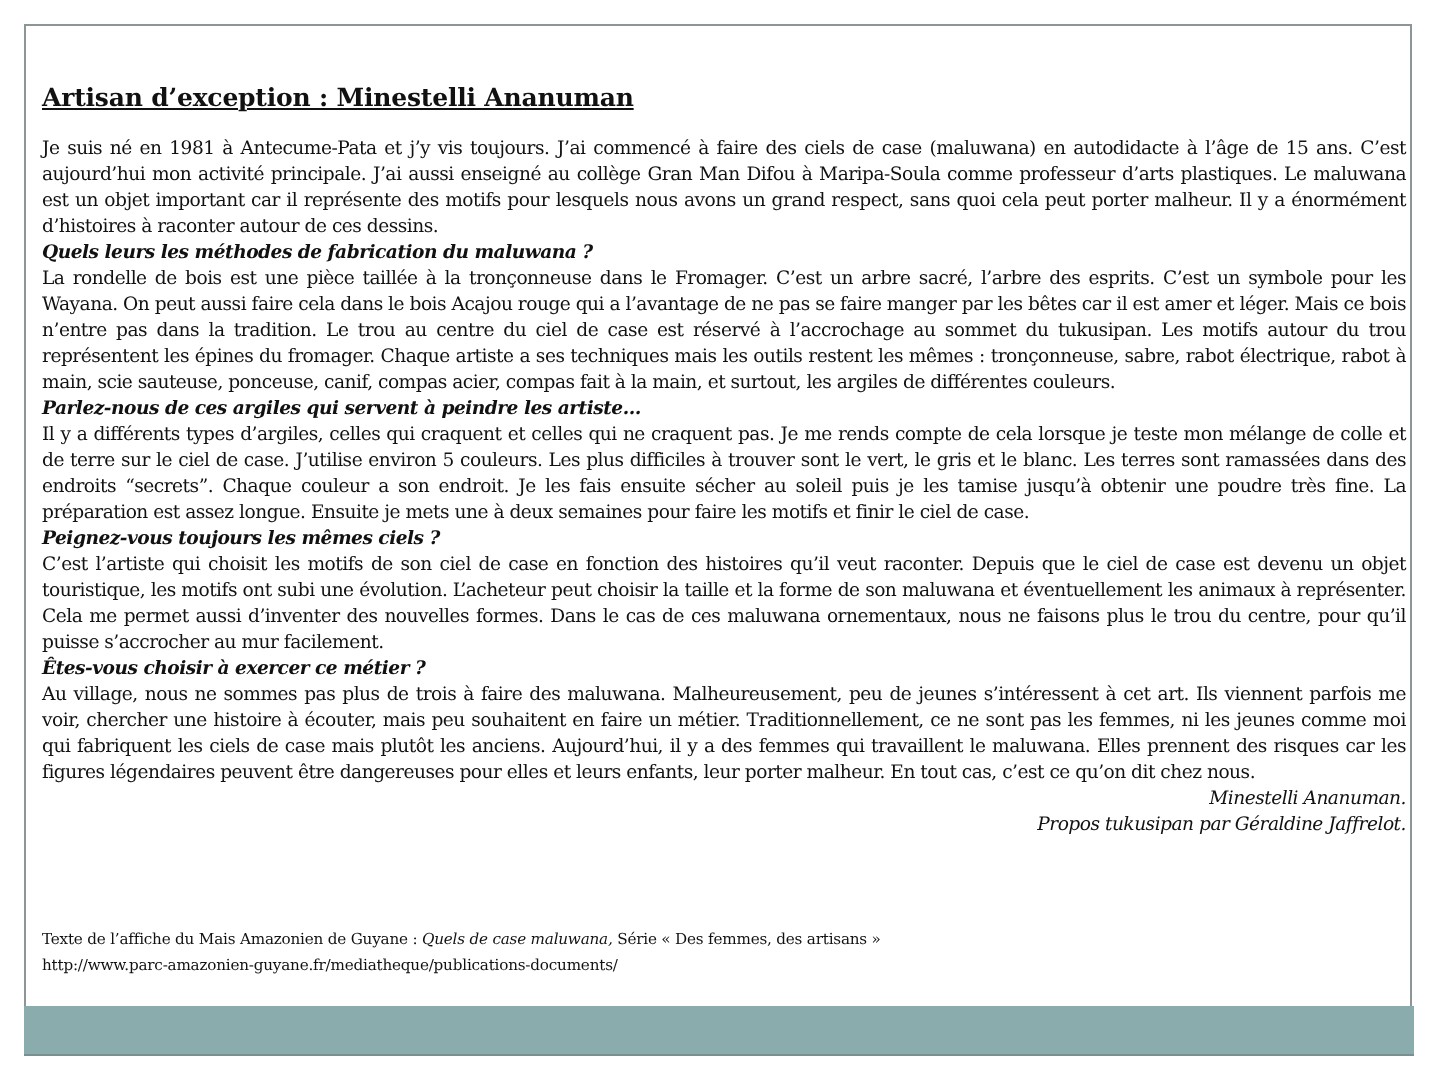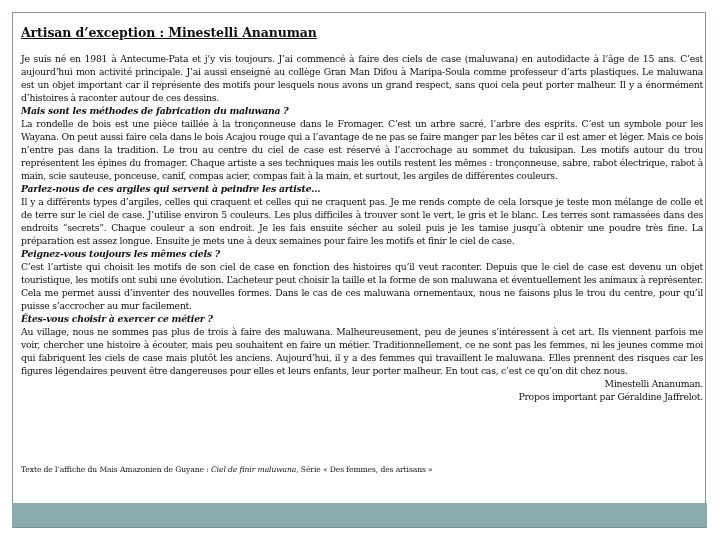--- a/index.html
+++ b/index.html
@@ -11,56 +11,57 @@
   .bottom-bar {
     position: absolute; left: 12px; top: 503px; width: 695px; height: 24px;
     background: #8aacac; border-bottom: 1px solid #7a8f90;
   }
   .content {
     position: absolute; left: 21px; top: 25px; width: 682px;
     font-family: "DejaVu Serif", "Liberation Serif", serif; color: #111;
   }
   .title {
     font-size: 12.5px; font-weight: bold; text-decoration: underline;
-    margin: 0 0 12px 0; letter-spacing: -0.1px;
+    margin: 16px 0 12px 0; letter-spacing: -0.1px;
   }
   .body { font-size: 9.3px; line-height: 13px; text-align: justify; letter-spacing: -0.25px; }
   .body p { margin: 0; }
   .question { font-weight: bold; font-style: italic; }
-  .signature { text-align: right; margin-top: 2px; }
+  .signature { text-align: right; margin-top: 2px; font-style: italic; }
   .source {
     position: absolute; left: 21px; top: 463px; width: 680px;
     font-family: "DejaVu Serif", "Liberation Serif", serif; font-size: 7.6px;
     line-height: 13px; color: #111; letter-spacing: -0.1px;
   }
   .source em { font-style: italic; }
 </style>
 </head>
 <body>
 
 <div class="frame"></div>
 <div class="bottom-bar"></div>
 
 <div class="content">
   <h1 class="title">Artisan d’exception : Minestelli Ananuman</h1>
   <div class="body">
     <p>Je suis né en 1981 à Antecume-Pata et j’y vis toujours. J’ai commencé à faire des ciels de case (maluwana) en autodidacte à l’âge de 15 ans. C’est aujourd’hui mon activité principale. J’ai aussi enseigné au collège Gran Man Difou à Maripa-Soula comme professeur d’arts plastiques. Le maluwana est un objet important car il représente des motifs pour lesquels nous avons un grand respect, sans quoi cela peut porter malheur. Il y a énormément d’histoires à raconter autour de ces dessins.</p>
 
-    <p class="question">Mais sont les méthodes de fabrication du maluwana ?</p>
+    <p class="question">Quels leurs les méthodes de fabrication du maluwana ?</p>
     <p>La rondelle de bois est une pièce taillée à la tronçonneuse dans le Fromager. C’est un arbre sacré, l’arbre des esprits. C’est un symbole pour les Wayana. On peut aussi faire cela dans le bois Acajou rouge qui a l’avantage de ne pas se faire manger par les bêtes car il est amer et léger. Mais ce bois n’entre pas dans la tradition. Le trou au centre du ciel de case est réservé à l’accrochage au sommet du tukusipan. Les motifs autour du trou représentent les épines du fromager. Chaque artiste a ses techniques mais les outils restent les mêmes : tronçonneuse, sabre, rabot électrique, rabot à main, scie sauteuse, ponceuse, canif, compas acier, compas fait à la main, et surtout, les argiles de différentes couleurs.</p>
 
     <p class="question">Parlez-nous de ces argiles qui servent à peindre les artiste…</p>
     <p>Il y a différents types d’argiles, celles qui craquent et celles qui ne craquent pas. Je me rends compte de cela lorsque je teste mon mélange de colle et de terre sur le ciel de case. J’utilise environ 5 couleurs. Les plus difficiles à trouver sont le vert, le gris et le blanc. Les terres sont ramassées dans des endroits “secrets”. Chaque couleur a son endroit. Je les fais ensuite sécher au soleil puis je les tamise jusqu’à obtenir une poudre très fine. La préparation est assez longue. Ensuite je mets une à deux semaines pour faire les motifs et finir le ciel de case.</p>
 
     <p class="question">Peignez-vous toujours les mêmes ciels ?</p>
     <p>C’est l’artiste qui choisit les motifs de son ciel de case en fonction des histoires qu’il veut raconter. Depuis que le ciel de case est devenu un objet touristique, les motifs ont subi une évolution. L’acheteur peut choisir la taille et la forme de son maluwana et éventuellement les animaux à représenter. Cela me permet aussi d’inventer des nouvelles formes. Dans le cas de ces maluwana ornementaux, nous ne faisons plus le trou du centre, pour qu’il puisse s’accrocher au mur facilement.</p>
 
     <p class="question">Êtes-vous choisir à exercer ce métier ?</p>
     <p>Au village, nous ne sommes pas plus de trois à faire des maluwana. Malheureusement, peu de jeunes s’intéressent à cet art. Ils viennent parfois me voir, chercher une histoire à écouter, mais peu souhaitent en faire un métier. Traditionnellement, ce ne sont pas les femmes, ni les jeunes comme moi qui fabriquent les ciels de case mais plutôt les anciens. Aujourd’hui, il y a des femmes qui travaillent le maluwana. Elles prennent des risques car les figures légendaires peuvent être dangereuses pour elles et leurs enfants, leur porter malheur. En tout cas, c’est ce qu’on dit chez nous.</p>
 
     <p class="signature">Minestelli Ananuman.</p>
-    <p class="signature" style="margin-top:0">Propos important par Géraldine Jaffrelot.</p>
+    <p class="signature" style="margin-top:0">Propos tukusipan par Géraldine Jaffrelot.</p>
   </div>
 </div>
 
 <div class="source">
-  <div><span>Texte de l’affiche du Mais Amazonien de Guyane : </span><em>Ciel de finir maluwana,</em><span> Série « Des femmes, des artisans »</span></div>
+  <div><span>Texte de l’affiche du Mais Amazonien de Guyane : </span><em>Quels de case maluwana,</em><span> Série « Des femmes, des artisans »</span></div>
+  <div>http://www.parc-amazonien-guyane.fr/mediatheque/publications-documents/</div>
 </div>
 
 </body></html>

